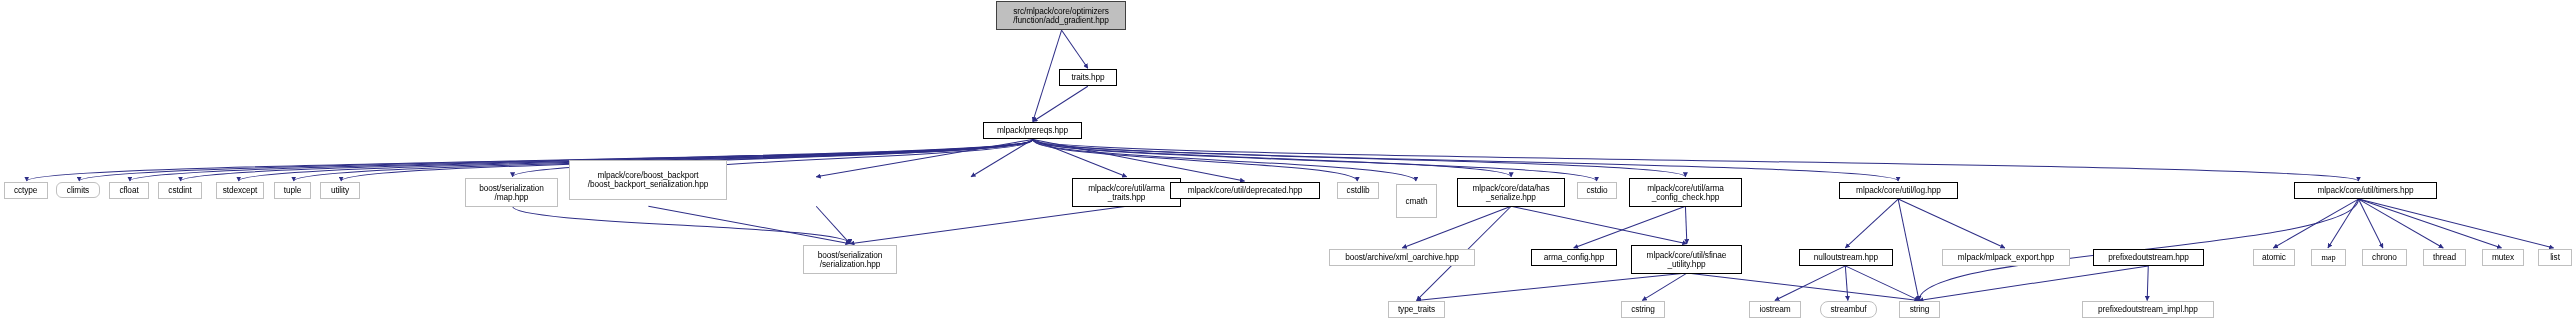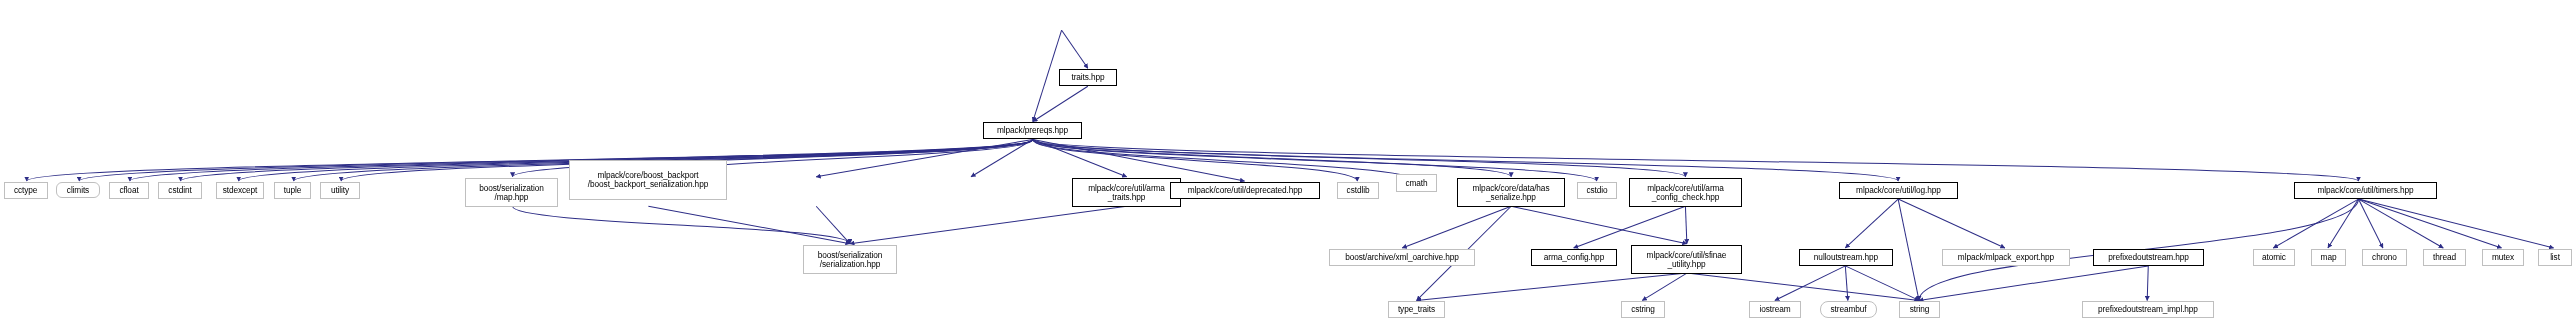--- a/index.html
+++ b/index.html
@@ -104,56 +104,58 @@
         <path d="M 2987.5 370 L 2986 418" marker-end="url(#arrow)"></path>
         <path d="M 3280 277 L 3161.5 345" marker-end="url(#arrow)"></path>
         <path d="M 3280 277 L 3237.5 345" marker-end="url(#arrow)"></path>
         <path d="M 3280 277 L 3314 345" marker-end="url(#arrow)"></path>
         <path d="M 3280 277 L 3398 345" marker-end="url(#arrow)"></path>
         <path d="M 3280 277 L 3479 345" marker-end="url(#arrow)"></path>
         <path d="M 3280 277 L 3551.5 345" marker-end="url(#arrow)"></path>
         <path d="M 3280 277 C 3280 348 2668.5 348 2668.5 418" marker-end="url(#arrow)"></path>
       </g>
   </svg>
+<div class="node root" style="left: 996px; top: 1.4px; width: 130px; height: 29px;">src/mlpack/core/optimizers
+/function/add_gradient.hpp</div>
     <div class="node strong" style="left: 1059px; top: 69px; width: 58px; height: 17.3px;">traits.hpp</div>
     <div class="node strong" style="left: 983px; top: 122px; width: 99px; height: 17.3px;">mlpack/prereqs.hpp</div>
     <div class="node" style="left: 3.6px; top: 182px; width: 44px; height: 17.3px;">cctype</div>
     <div class="node" style="left: 56px; top: 182px; width: 44px; height: 16px; border-radius: 6px;">climits</div>
     <div class="node" style="left: 109px; top: 182px; width: 40px; height: 17.3px;">cfloat</div>
     <div class="node" style="left: 158px; top: 182px; width: 44px; height: 17.3px;">cstdint</div>
     <div class="node" style="left: 216px; top: 182px; width: 48px; height: 17.3px;">stdexcept</div>
     <div class="node" style="left: 274px; top: 182px; width: 37px; height: 17.3px;">tuple</div>
     <div class="node" style="left: 320px; top: 182px; width: 40px; height: 17.3px;">utility</div>
     <div class="node" style="left: 465px; top: 178px; width: 93px; height: 29px;">boost/serialization
 /map.hpp</div>
     <div class="node" style="left: 569px; top: 160px; width: 158px; height: 40px;">mlpack/core/boost_backport
 /boost_backport_serialization.hpp</div>
     <div class="node strong" style="left: 1072px; top: 178px; width: 109px; height: 29px;">mlpack/core/util/arma
 _traits.hpp</div>
     <div class="node strong" style="left: 1170px; top: 182px; width: 150px; height: 17.3px;">mlpack/core/util/deprecated.hpp</div>
     <div class="node" style="left: 1337px; top: 182px; width: 42px; height: 17.3px;">cstdlib</div>
-    <div class="node" style="left: 1396px; top: 174px; width: 41px; height: 18px;">cmath</div>
+    <div class="node" style="left: 1396px; top: 184px; width: 41px; height: 34px;">cmath</div>
     <div class="node strong" style="left: 1457px; top: 178px; width: 108px; height: 29px;">mlpack/core/data/has
 _serialize.hpp</div>
     <div class="node" style="left: 1577px; top: 182px; width: 40px; height: 17.3px;">cstdio</div>
     <div class="node strong" style="left: 1629px; top: 178px; width: 113px; height: 29px;">mlpack/core/util/arma
 _config_check.hpp</div>
     <div class="node strong" style="left: 1839px; top: 182px; width: 119px; height: 17.3px;">mlpack/core/util/log.hpp</div>
     <div class="node strong" style="left: 2294px; top: 182px; width: 143px; height: 17.3px;">mlpack/core/util/timers.hpp</div>
     <div class="node" style="left: 803px; top: 245px; width: 94px; height: 29px;">boost/serialization
 /serialization.hpp</div>
     <div class="node" style="left: 1329px; top: 249px; width: 146px; height: 17.3px;">boost/archive/xml_oarchive.hpp</div>
     <div class="node strong" style="left: 1531px; top: 249px; width: 86px; height: 17.3px;">arma_config.hpp</div>
     <div class="node strong" style="left: 1631px; top: 245px; width: 111px; height: 29px;">mlpack/core/util/sfinae
 _utility.hpp</div>
     <div class="node strong" style="left: 1799px; top: 249px; width: 94px; height: 17.3px;">nulloutstream.hpp</div>
     <div class="node" style="left: 1942px; top: 249px; width: 128px; height: 17.3px;">mlpack/mlpack_export.hpp</div>
     <div class="node strong" style="left: 2093px; top: 249px; width: 111px; height: 17.3px;">prefixedoutstream.hpp</div>
     <div class="node" style="left: 2253px; top: 249px; width: 42px; height: 17.3px;">atomic</div>
-    <div class="node" style="left: 2311px; top: 249px; width: 35px; height: 17.3px;">map</div>
+    <div class="node" style="left: 2311px; top: 249px; width: 35px; height: 17.3px; font-family: Liberation Serif, serif;">map</div>
     <div class="node" style="left: 2362px; top: 249px; width: 45px; height: 17.3px;">chrono</div>
     <div class="node" style="left: 2423px; top: 249px; width: 43px; height: 17.3px;">thread</div>
     <div class="node" style="left: 2482px; top: 249px; width: 42px; height: 17.3px;">mutex</div>
     <div class="node" style="left: 2538px; top: 249px; width: 34px; height: 17.3px;">list</div>
     <div class="node" style="left: 1388px; top: 301px; width: 57px; height: 17.3px;">type_traits</div>
     <div class="node" style="left: 1621px; top: 301px; width: 44px; height: 17.3px;">cstring</div>
     <div class="node" style="left: 1749px; top: 301px; width: 52px; height: 17.3px;">iostream</div>
     <div class="node" style="left: 1820px; top: 301px; width: 57px; height: 17.3px; border-radius: 8px;">streambuf</div>
     <div class="node" style="left: 1899px; top: 301px; width: 41px; height: 17.3px;">string</div>
     <div class="node" style="left: 2082px; top: 301px; width: 132px; height: 17.3px;">prefixedoutstream_impl.hpp</div>

